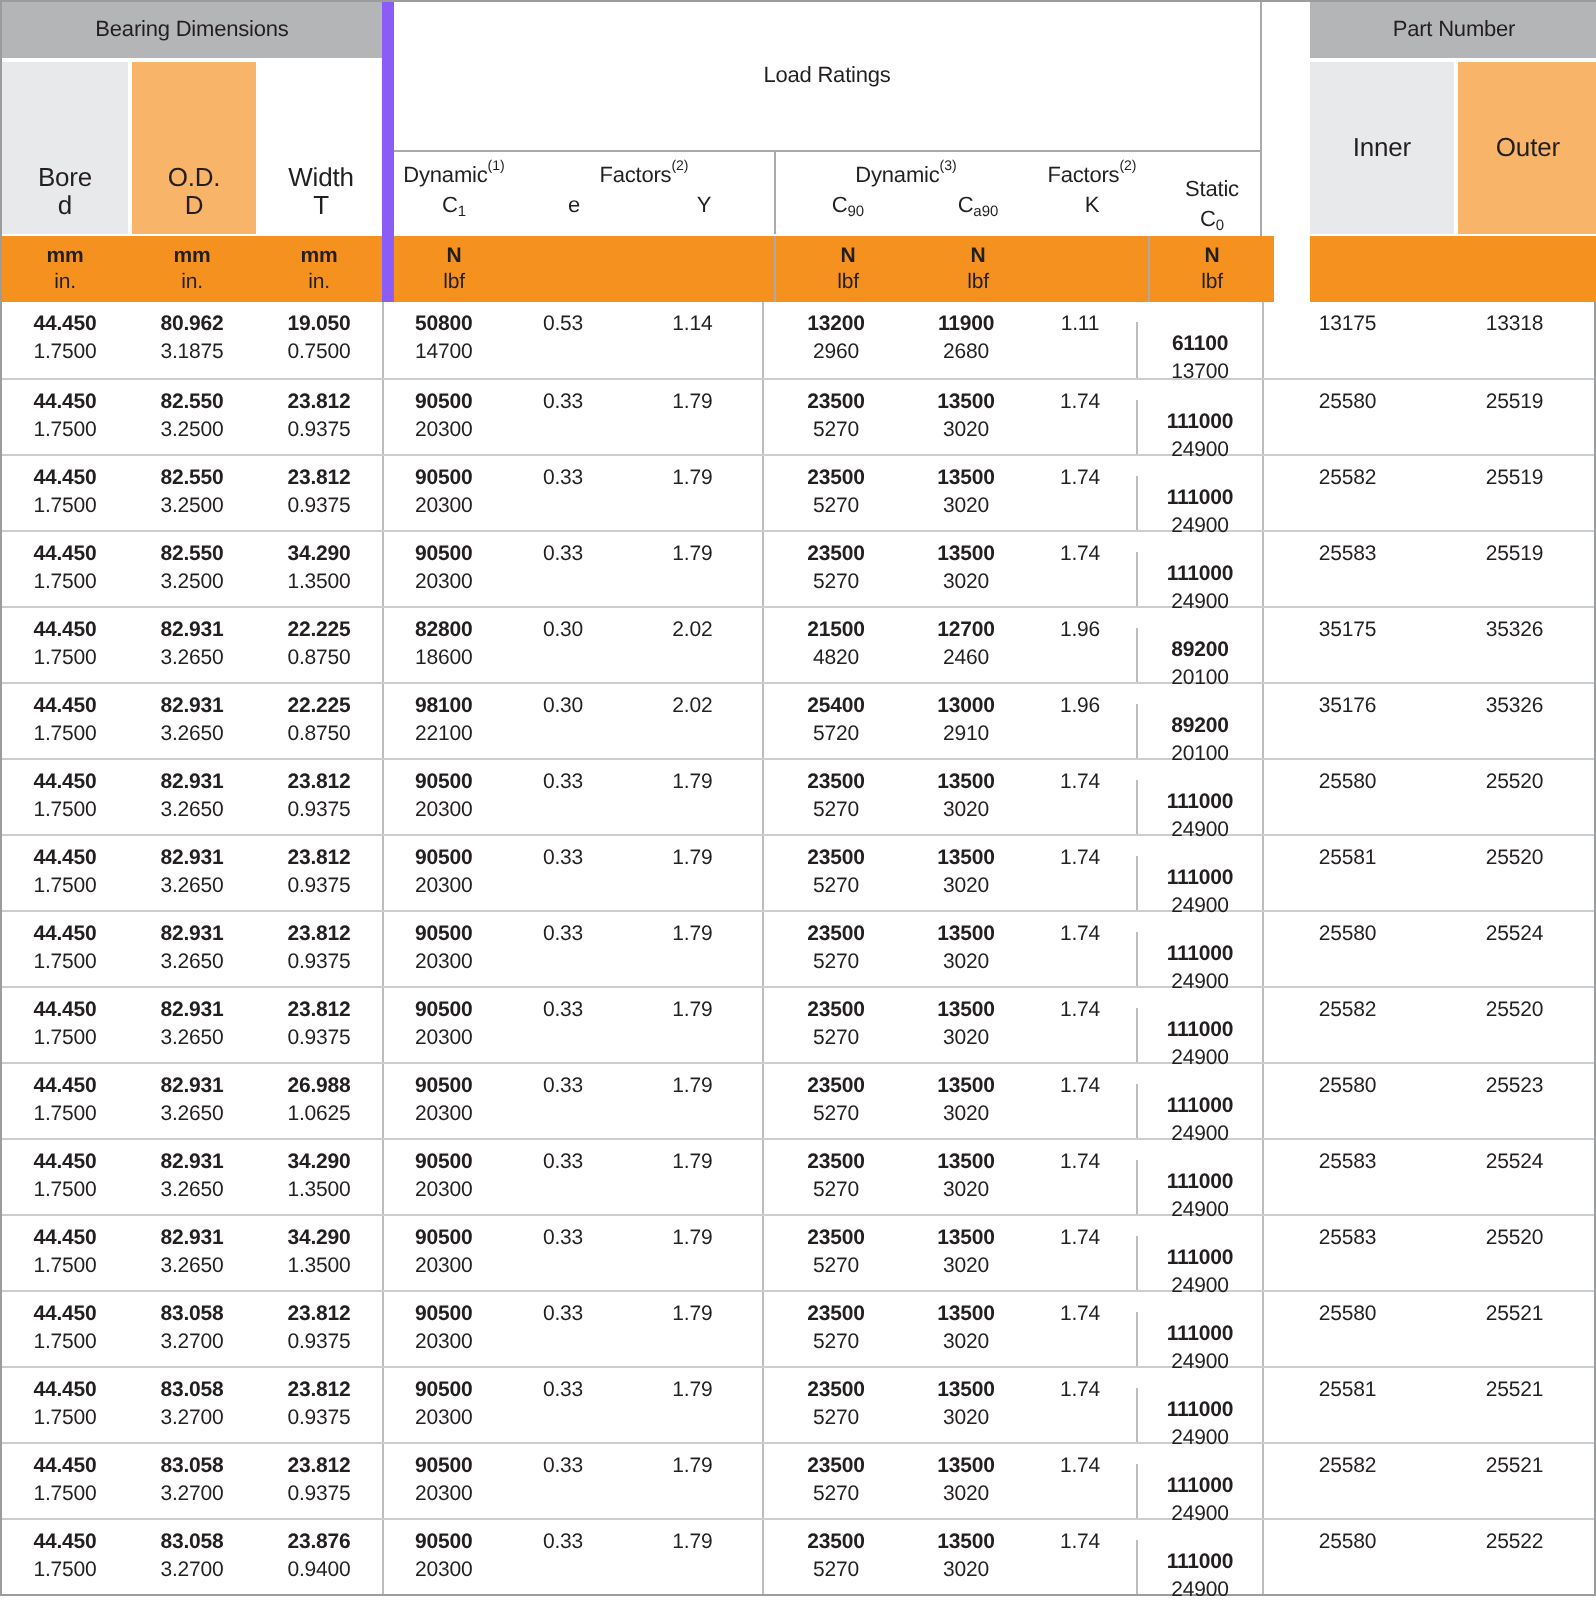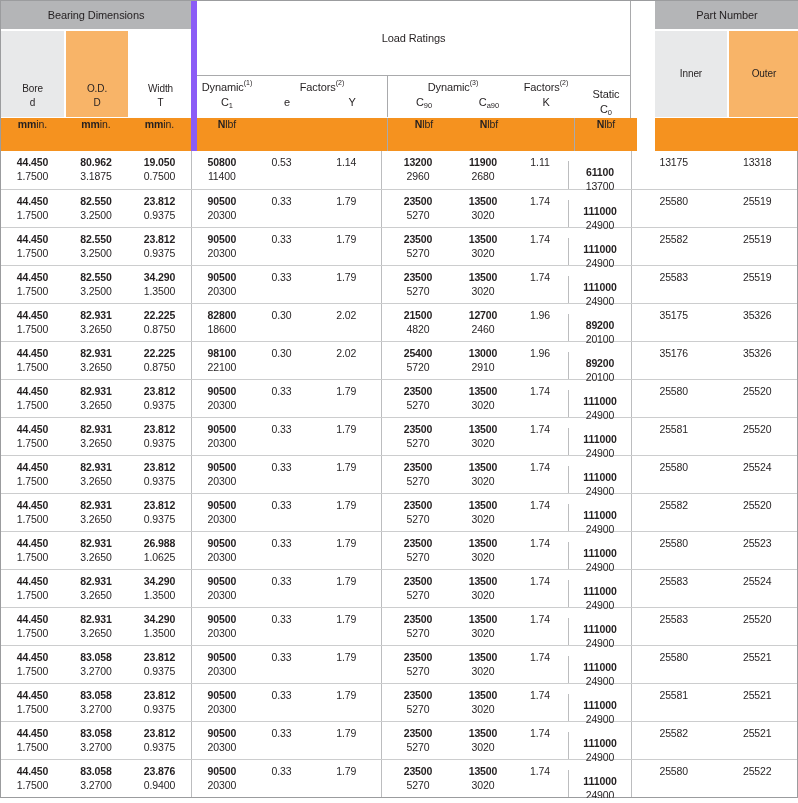--- a/index.html
+++ b/index.html
@@ -20,21 +20,21 @@
   .hcol-right { width:168px;padding-left:24px; }
 
   .band {
     height:30px; background:#b4b5b7; display:flex;
     align-items:center; justify-content:center;
     font-size:11px; border-bottom:2px solid #fff;
   }
   .subrow { height:86px; display:flex; }
   .hcell {
     display:flex; flex-direction:column; align-items:center; justify-content:flex-end;
-    font-size:10px; line-height:14px; padding-bottom:7px; background:#fff;
+    font-size:13px; line-height:14px; padding-bottom:7px; background:#fff;
   }
   .hcell + .hcell { border-left:2px solid #fff;justify-content:flex-end; }
   .bg-gray   { background:#e8e9ea; }
   .bg-orange { background:#f8b468; }
 
   .load-title {
     height:74px; background:#fff; display:flex; align-items:center; justify-content:center;
     font-size:11px;
   }
   .load-sub { height:42px; display:flex; border-top:1px solid #a9aaac; }
@@ -44,21 +44,21 @@
   .lg4 { width:63px;  border-left:1px solid #a9aaac;margin-top:44px; }
   .lrow { display:flex; font-size:11px; line-height:15px; }
   .lrow > div { text-align:center; }
   sup { font-size:7px; vertical-align:6px; letter-spacing:0; }
   sub { font-size:7.5px; vertical-align:-2px; letter-spacing:0; }
 
   
   .units { height:34px; display:flex; background:#fff; border-top:1px solid #fff; }
   .ubar { background:#f5921f; display:flex; }
   .ucell {
-    display:flex; flex-direction:row; align-items:flex-start; justify-content:center;
+    display:flex; flex-direction:column; align-items:center; justify-content:center;
     font-size:10.5px; line-height:13px;
   }
   .ucell .u-top { font-weight:bold; }
 
   
   .tbody { width:100%; }
   .row { display:flex; height:38px; border-top:1px solid #cccdce; }
   .row:first-child { border-top:none; }
   .g { display:flex; }
   .g1 { width:190px; }
@@ -204,21 +204,21 @@
         <div class="v">3.1875</div>
       </div>
       <div class="cell w-width">
         <div class="v b">19.050</div>
         <div class="v">0.7500</div>
       </div>
     </div>
     <div class="g g2">
       <div class="cell w-c1">
         <div class="v b">50800</div>
-        <div class="v">11400</div>
+        <div class="v">14700</div>
       </div>
       <div class="cell w-e">
         <div class="v">0.53</div>
       </div>
       <div class="cell w-y">
         <div class="v">1.14</div>
       </div>
     </div>
     <div class="g g3">
       <div class="cell w-c90">

